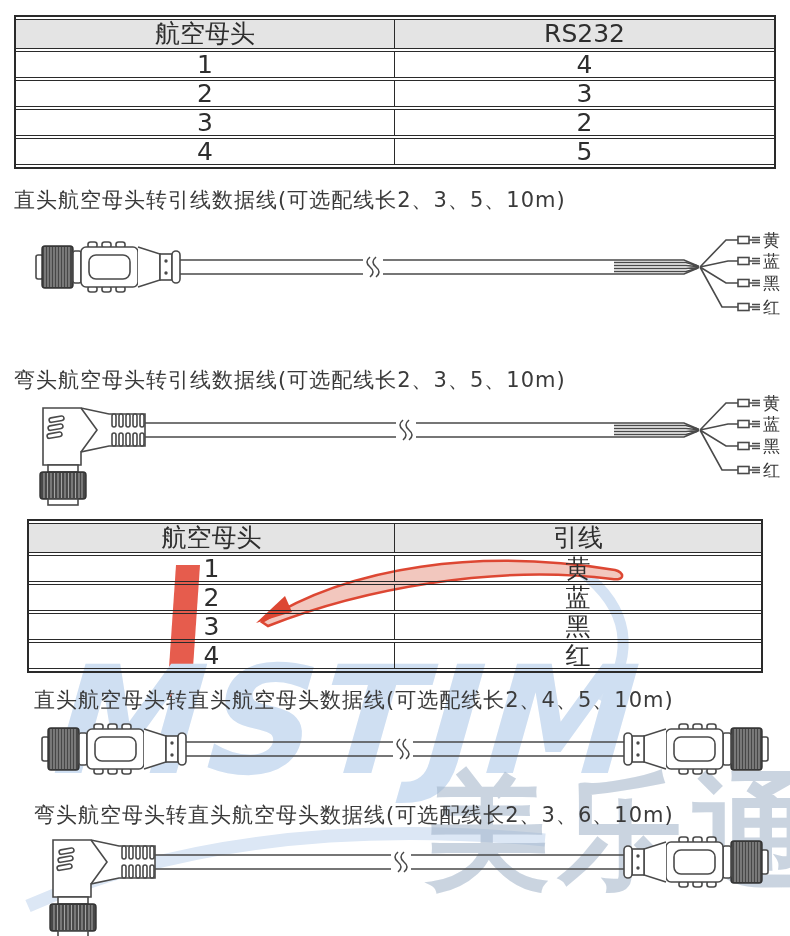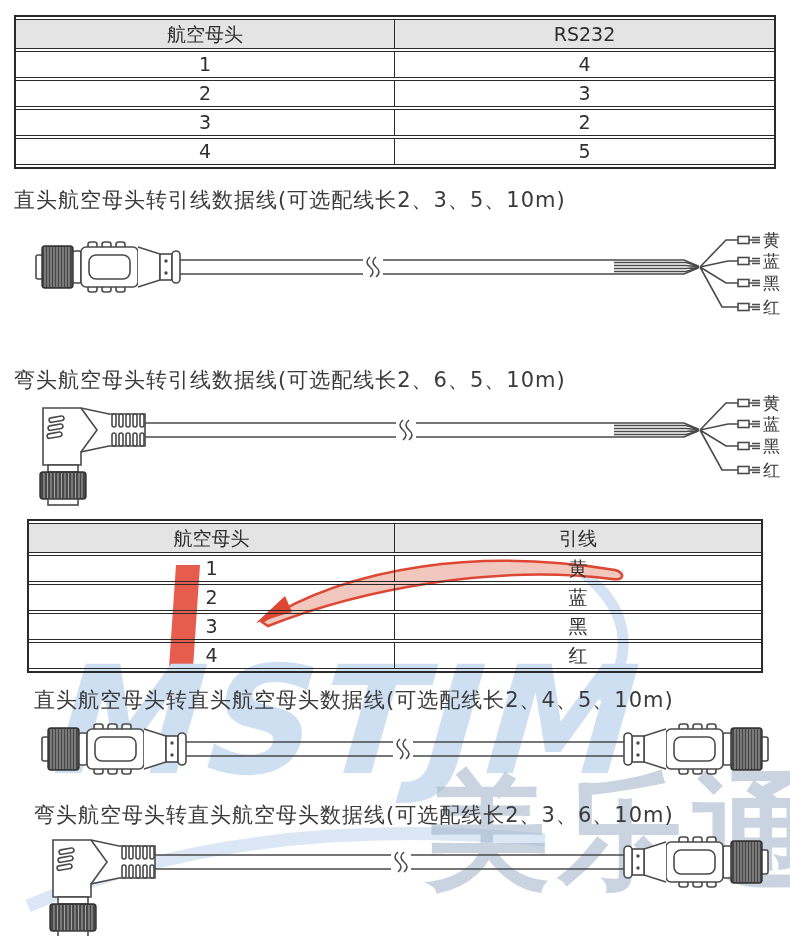--- a/index.html
+++ b/index.html
@@ -25,21 +25,21 @@
   .ln{fill:none;stroke:#4a4a4a;stroke-width:1.6;}
   .wfill{fill:#ffffff;stroke:#4a4a4a;stroke-width:1.6;}
   .wl{font-size:17px;fill:#333333;font-family:"DejaVu Sans","Liberation Sans",sans-serif;}
   
   .tbl{
     position:absolute;z-index:2;border-collapse:separate;border-spacing:0 2px;
     border:2px solid #2a2a2a;table-layout:fixed;background:transparent;
   }
   .tbl th,.tbl td{
     border-top:1.5px solid #2a2a2a;border-bottom:1.5px solid #2a2a2a;
-    text-align:center;font-size:19px;color:#2e2e2e;padding:0;
+    text-align:center;font-size:25px;color:#2e2e2e;padding:0;
     height:25px;line-height:25px;font-weight:normal;
   }
   .tbl th{background:#e4e4e4;height:28px;line-height:28px;}
   .tbl th:first-child,.tbl td:first-child{border-right:1.5px solid #2a2a2a;}
   .t1{left:14px;top:15px;width:762px;}
   .t2{left:27px;top:519px;width:736px;}
   .title{
     position:absolute;z-index:2;font-size:21px;color:#3a3a3a;
     letter-spacing:1px;white-space:nowrap;
   }
@@ -84,21 +84,21 @@
       <td>2</td>
       </tr>
     <tr>
       <td>4</td>
       <td>5</td>
       </tr>
   </tbody>
 </table>
 
 <div class="title ti1">直头航空母头转引线数据线(可选配线长2、3、5、10m)</div>
-<div class="title ti2">弯头航空母头转引线数据线(可选配线长2、6、5、10m)</div>
+<div class="title ti2">弯头航空母头转引线数据线(可选配线长2、3、5、10m)</div>
 <div class="title ti3">直头航空母头转直头航空母头数据线(可选配线长2、4、5、10m)</div>
 <div class="title ti4">弯头航空母头转直头航空母头数据线(可选配线长2、3、6、10m)</div>
 
 <table class="tbl t2">
   <thead>
     <tr>
       <th>航空母头</th>
       <th>引线</th>
     </tr>
   </thead>

